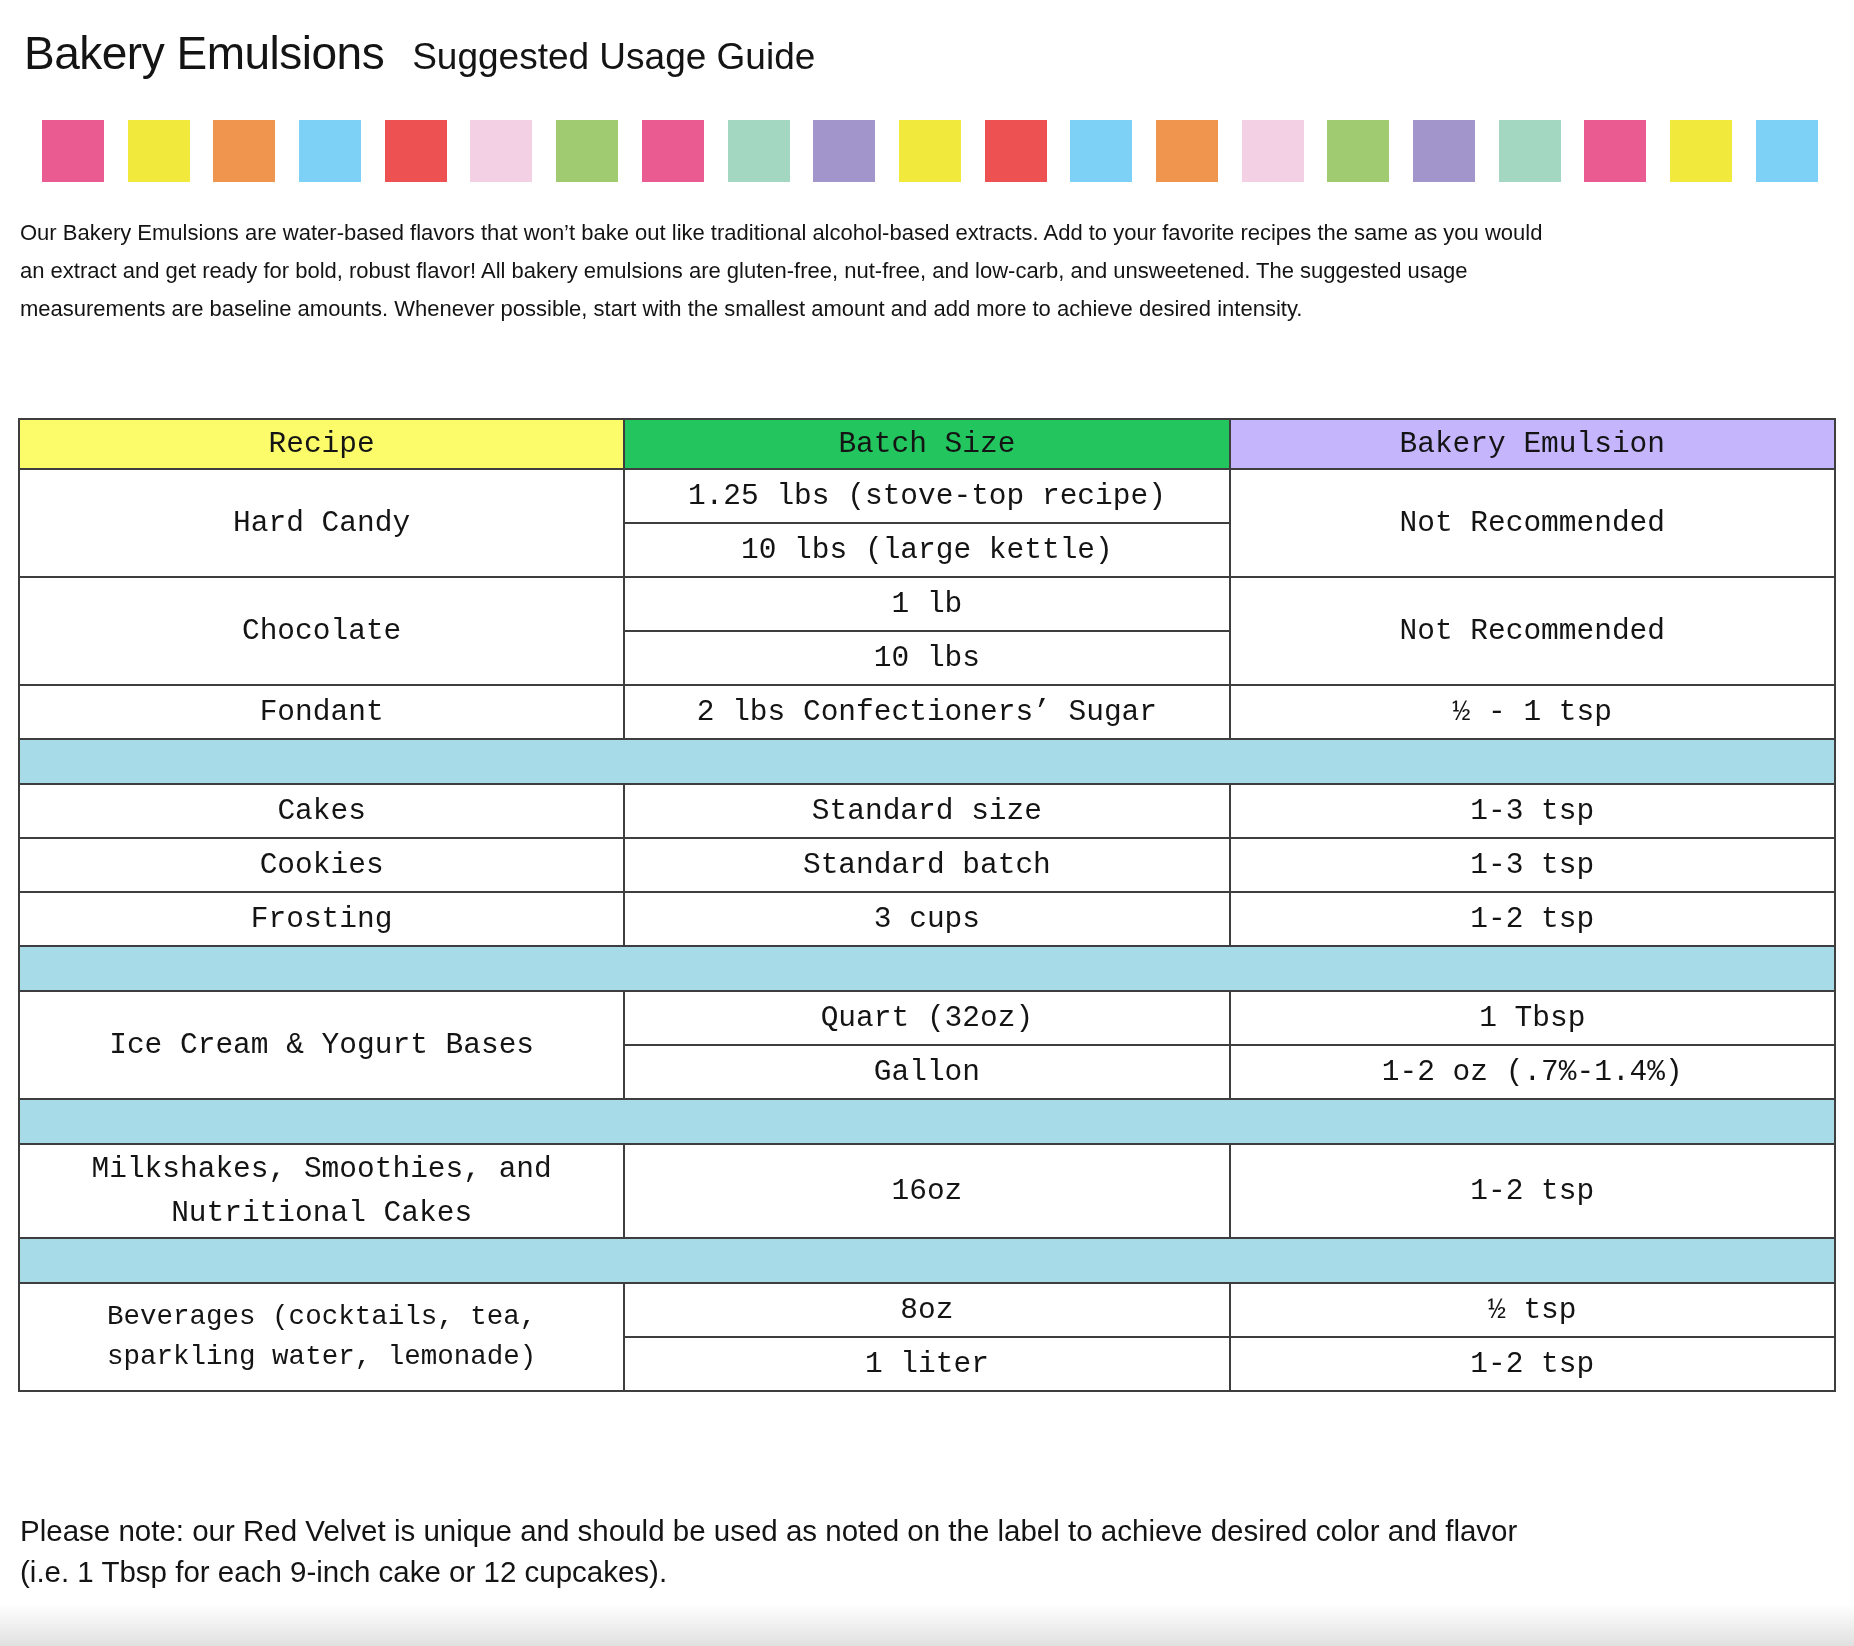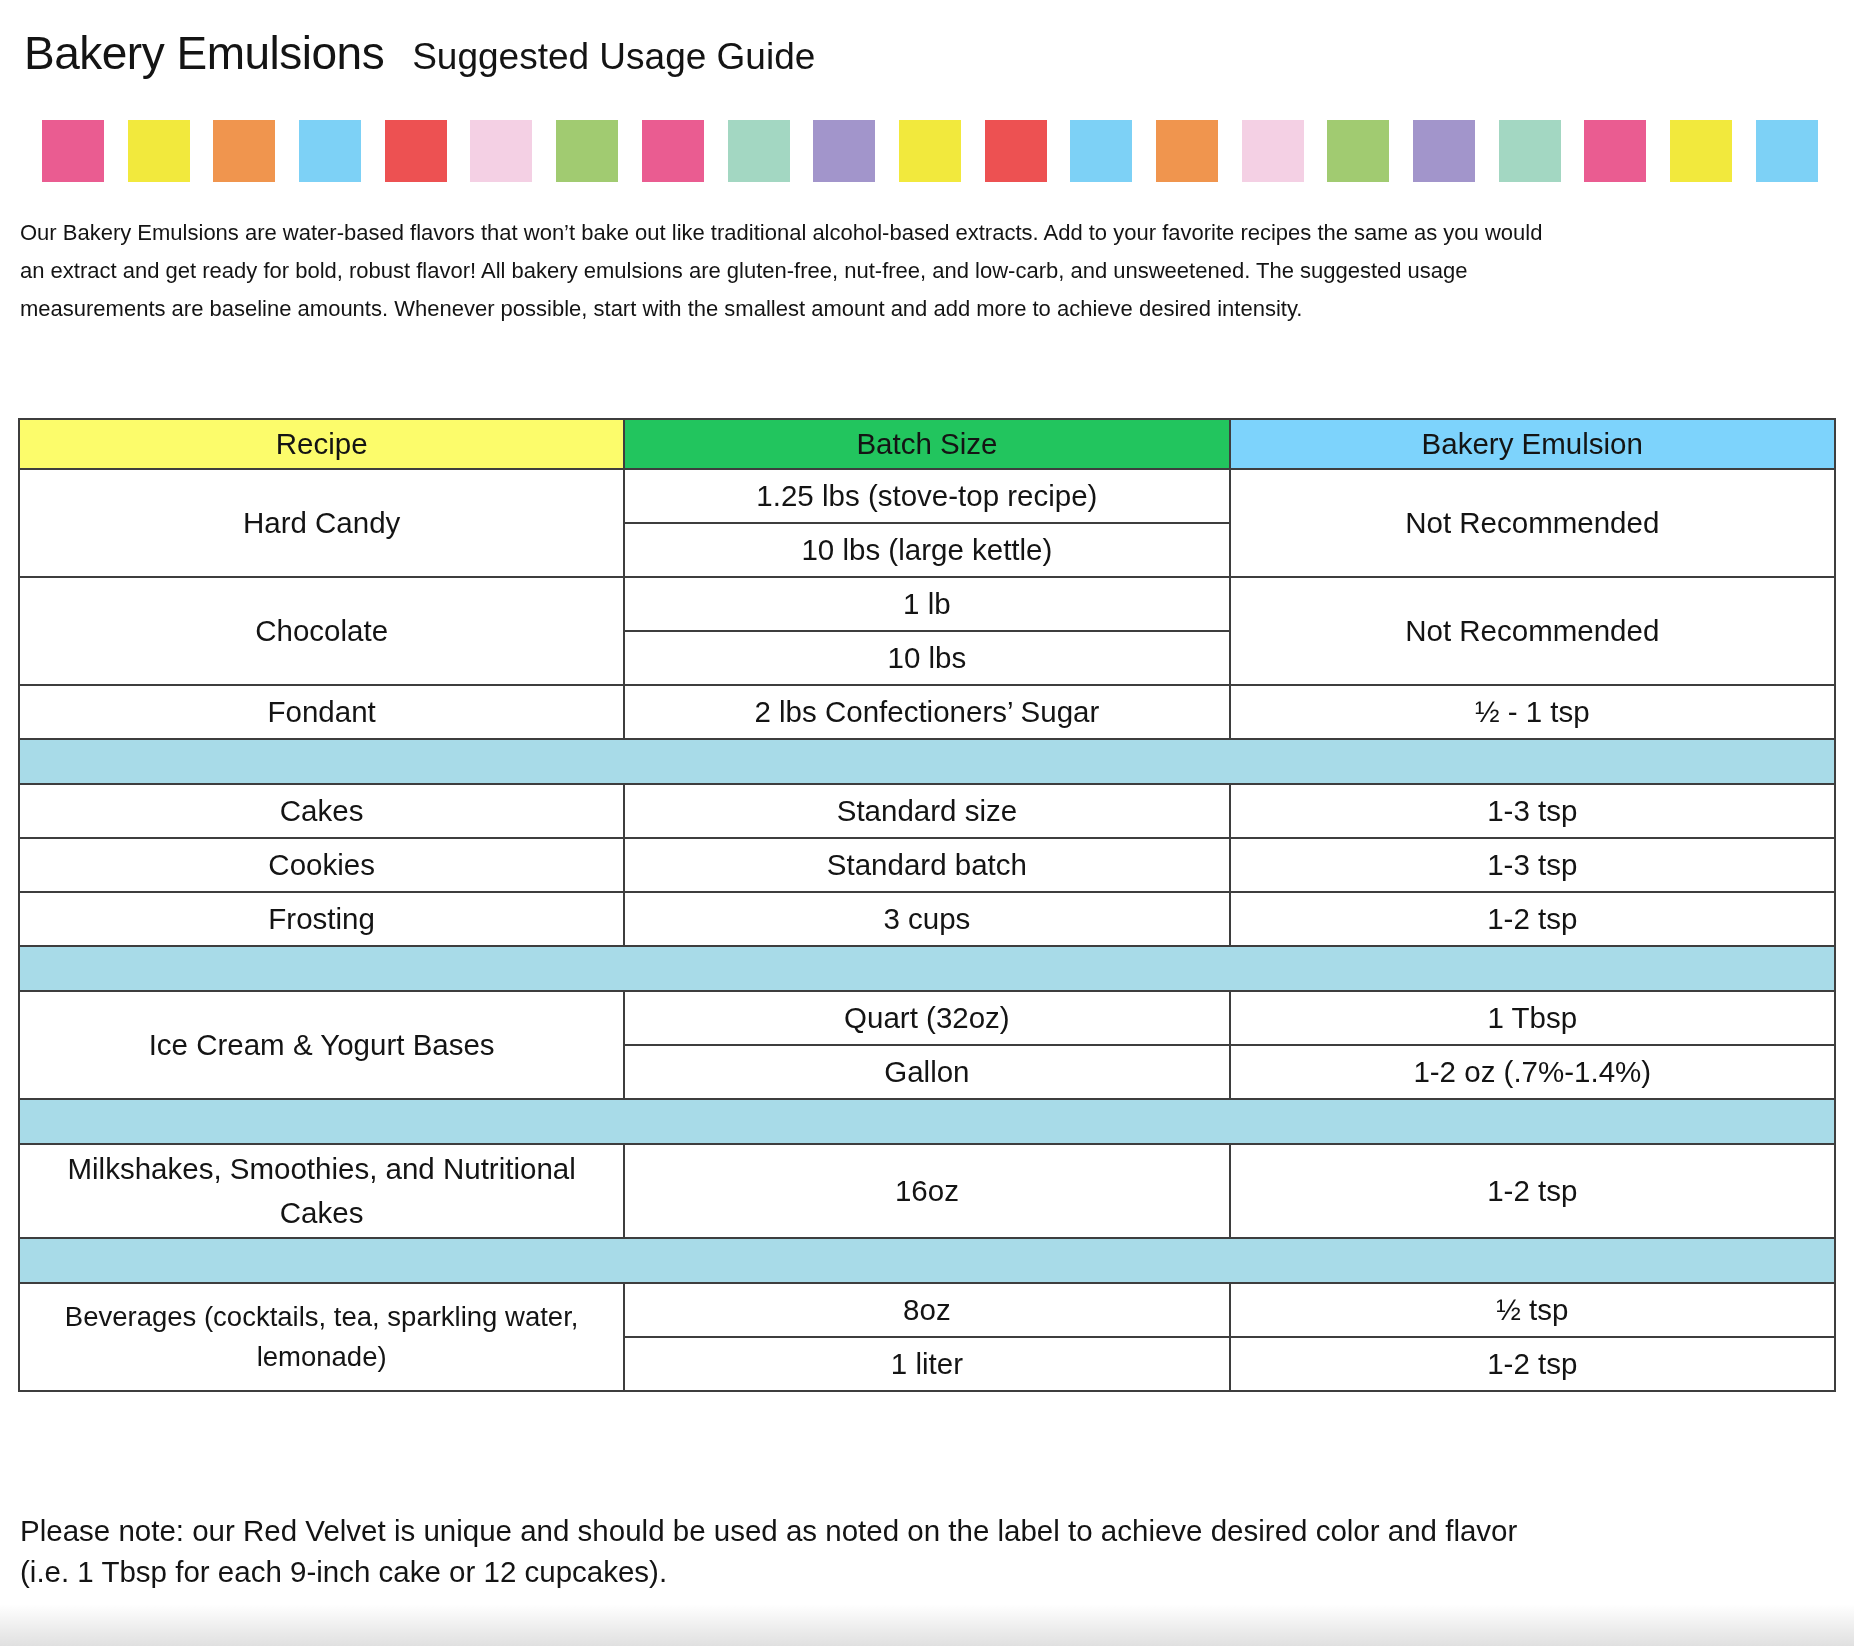--- a/index.html
+++ b/index.html
@@ -49,20 +49,21 @@
     margin: 90px 0 0 18px;
     font-size: 29.5px;
   }
   table.usage th, table.usage td {
     border: 2px solid #3e3e3e;
     text-align: center;
     vertical-align: middle;
     padding: 2px 10px;
     font-weight: 400;
     overflow: hidden;
+    font-family: Liberation Mono, monospace;
   }
   table.usage th { height: 44px; }
   table.usage td { height: 48px; }
   tr.divider td {
     height: 43px;
     padding: 0;
   }
   td.tall { height: 108px; line-height: 44px; }
   td.small-text { font-size: 27.5px; line-height: 40px; margin-left: 32px; }
   .note {
@@ -116,21 +117,21 @@
 <table class="usage">
   <colgroup>
     <col style="width:33.33%">
       <col style="width:33.33%">
       <col style="width:33.34%">
   </colgroup>
   <tbody>
       <tr>
     <th style="background-color: rgb(252, 252, 107);">Recipe</th>
     <th style="background-color: #22c55e;">Batch Size</th>
-    <th style="background-color: #7dd3fc;">Bakery Emulsion</th>
+    <th style="background-color: #c4b5fd;">Bakery Emulsion</th>
   </tr>
   <tr>
     <td rowspan="2">Hard Candy</td>
     <td>1.25 lbs (stove-top recipe)</td>
     <td rowspan="2">Not Recommended</td>
   </tr>
   <tr>
     <td>10 lbs (large kettle)</td>
   </tr>
   <tr>

